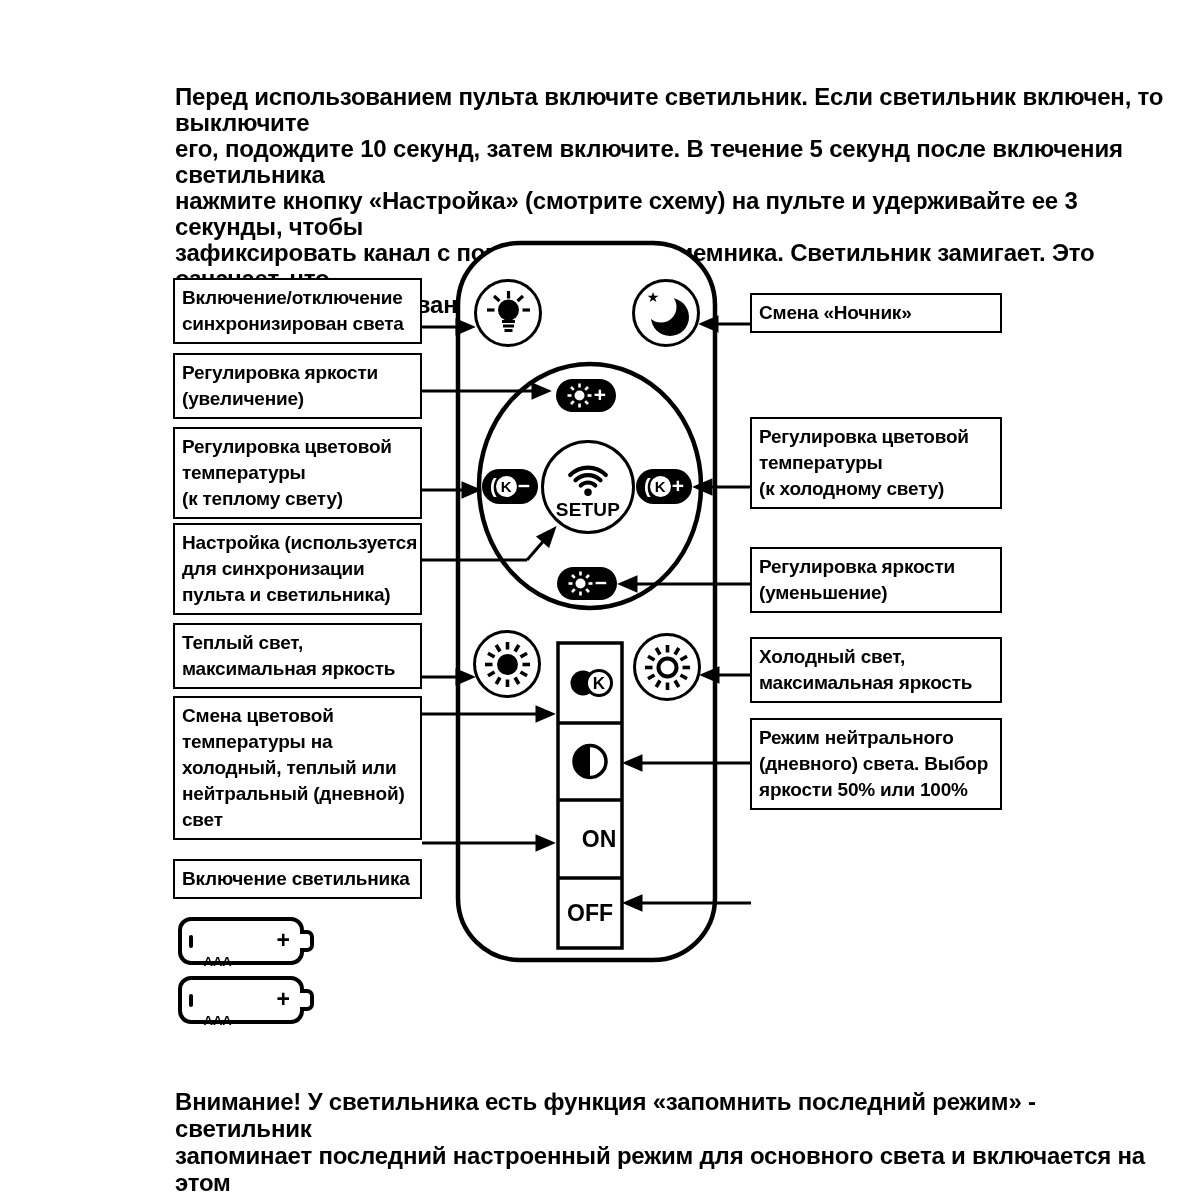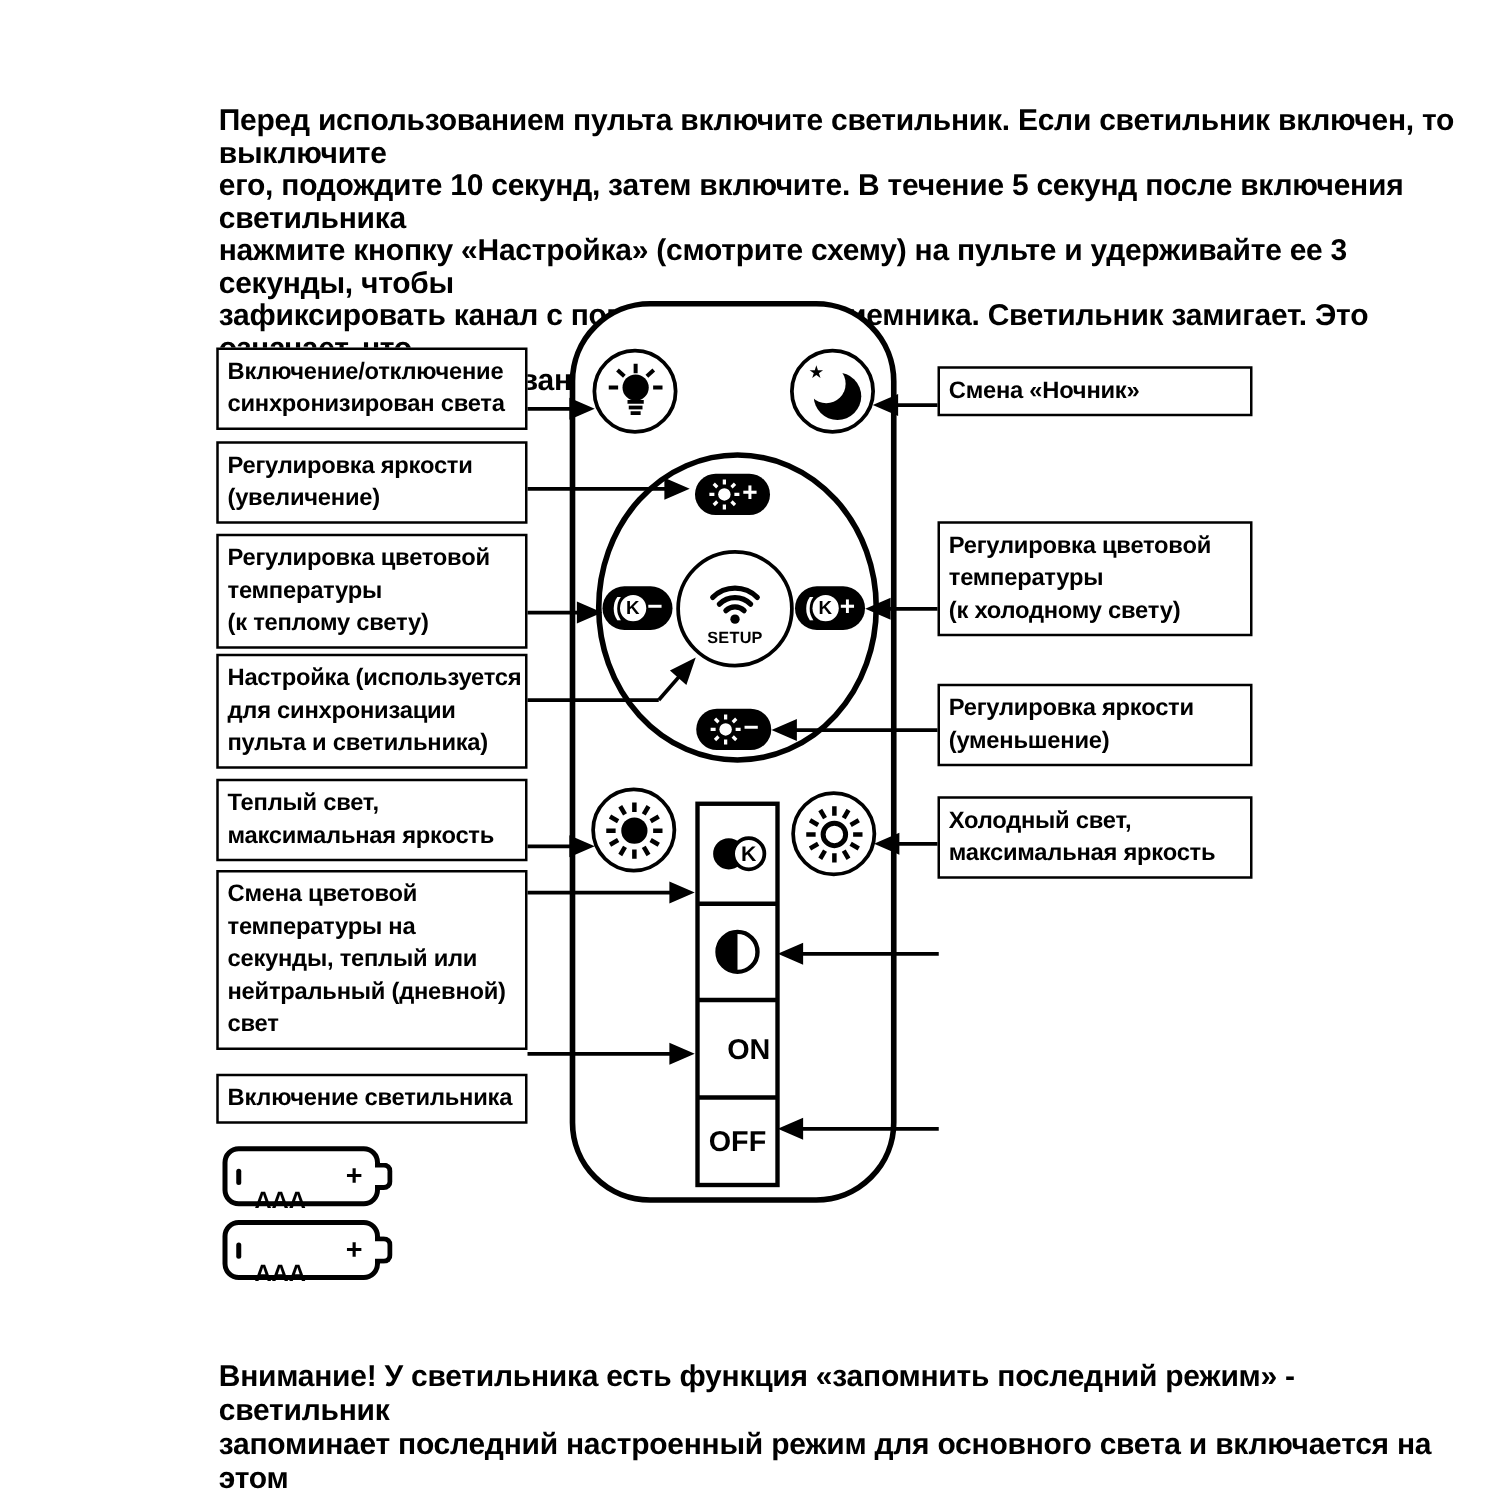--- a/index.html
+++ b/index.html
@@ -38,36 +38,36 @@
   .paren{color:#fff;font-size:20px;line-height:1;margin-right:-2px;transform:translateY(-1px);}
   .k-circ{
     width:21px;height:21px;border-radius:50%;background:#fff;color:#000;font-size:15px;
     display:flex;align-items:center;justify-content:center;flex:none;
   }
   .setup-btn{
     position:absolute;z-index:2;left:541px;top:440px;width:94px;height:94px;
     border:3.5px solid #000;border-radius:50%;background:#fff;box-sizing:border-box;
     display:flex;flex-direction:column;align-items:center;justify-content:center;gap:1px;
   }
-  .setup-label{font-size:13px;letter-spacing:0.2px;}
+  .setup-label{font-size:19px;letter-spacing:0.2px;}
   .cell{
     position:absolute;z-index:2;left:558px;width:64px;display:flex;align-items:center;
     justify-content:center;box-sizing:border-box;background:transparent;font-size:23px;
   }
   .battery{
     position:absolute;z-index:2;width:126px;height:48px;border:4.5px solid #000;border-radius:13px;
     background:#fff;display:flex;align-items:center;box-sizing:border-box;
   }
   .battery::after{
     content:'';position:absolute;right:-14px;top:50%;transform:translateY(-50%);
     width:10px;height:14px;border:4.5px solid #000;border-left:none;
     border-radius:0 7px 7px 0;background:#fff;
   }
   .term-bar{width:3.5px;height:13px;background:#000;border-radius:2px;margin-left:7px;flex:none;}
-  .batt-label{font-size:19px;margin-left:11px;margin-top:40px;}
+  .batt-label{font-size:13px;margin-left:11px;margin-top:40px;}
   .batt-plus{font-size:23px;margin-left:auto;margin-right:10px;transform:translateY(-1px);}
 </style>
 </head>
 <body>
 
 <div class="page">
 
   <div class="para intro">Перед использованием пульта включите светильник. Если светильник включен, то выключите
 его, подождите 10 секунд, затем включите. В течение 5 секунд после включения светильника
 нажмите кнопку «Настройка» (смотрите схему) на пульте и удерживайте ее 3 секунды, чтобы
@@ -268,33 +268,36 @@
   <div class="callout left" style="top:427px;">Регулировка цветовой
 температуры
 (к теплому свету)</div>
   <div class="callout left" style="top:523px;">Настройка (используется
 для синхронизации
 пульта и светильника)</div>
   <div class="callout left" style="top:623px;">Теплый свет,
 максимальная яркость</div>
   <div class="callout left" style="top:696px;">Смена цветовой
 температуры на
-секунды, теплый или
+холодный, теплый или
 нейтральный (дневной)
 свет</div>
   <div class="callout left" style="top:859px;">Включение светильника</div>
 
   <div class="callout right" style="top:293px;">Смена «Ночник»</div>
   <div class="callout right" style="top:417px;">Регулировка цветовой
 температуры
 (к холодному свету)</div>
   <div class="callout right" style="top:547px;">Регулировка яркости
 (уменьшение)</div>
   <div class="callout right" style="top:637px;">Холодный свет,
 максимальная яркость</div>
+  <div class="callout right" style="top:718px;">Режим нейтрального
+(дневного) света. Выбор
+яркости 50% или 100%</div>
 
   <div class="battery" style="left:178px;top:917px;">
     <span class="term-bar"></span>
     <span class="batt-label">AAA</span>
     <span class="batt-plus">+</span>
   </div>
   <div class="battery" style="left:178px;top:976px;">
     <span class="term-bar"></span>
     <span class="batt-label">AAA</span>
     <span class="batt-plus">+</span>

